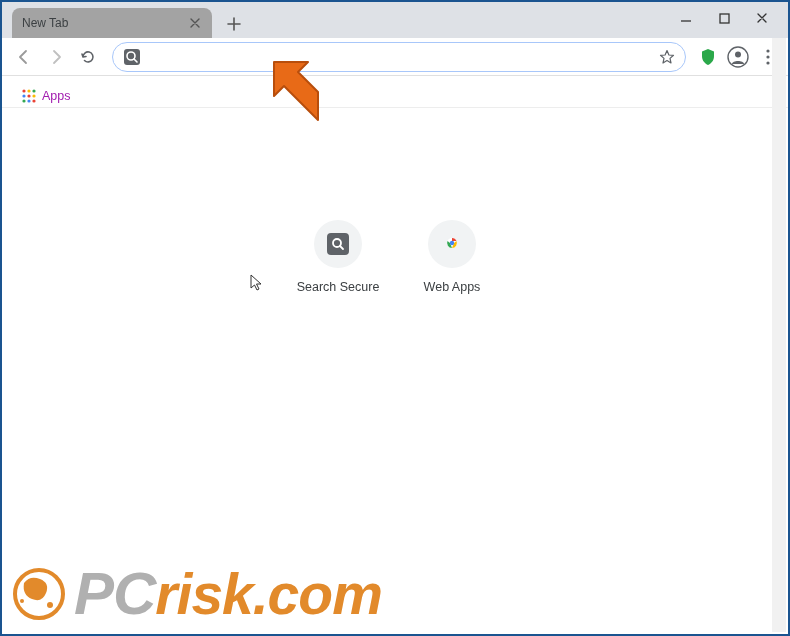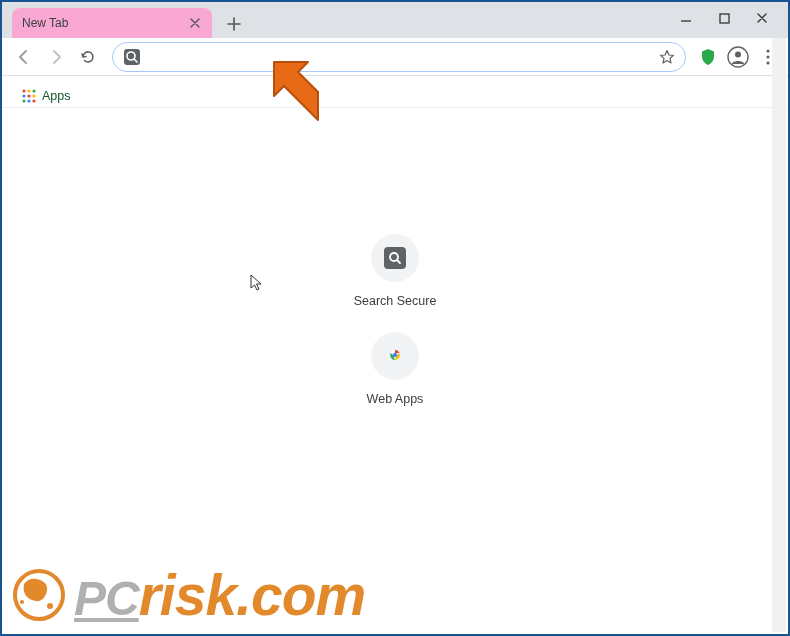--- a/index.html
+++ b/index.html
@@ -2,21 +2,21 @@
 <html><head>
   <meta charset="utf-8">
   <style>
     * { margin: 0; padding: 0; box-sizing: border-box; }
     html, body { width: 790px; height: 636px; overflow: hidden; font-family: "Segoe UI", Arial, sans-serif; }
     body { border: 2px solid #1a5490; background: #fff; position: relative; }
 
     
     .window-chrome { background: #dee1e6; height: 36px; display: flex; align-items: flex-start; justify-content: space-between; }
     .tab-strip { display: flex; align-items: flex-end; height: 36px; padding-left: 10px; }
-    .tab { background: #f9a8d4; height: 30px; min-width: 200px; border-radius: 8px 8px 0 0; display: flex; align-items: center; padding: 0 10px; margin-top: 6px; font-size: 12px; color: #3c4043; position: relative; }
+    .tab { background: #a3a3a3; height: 30px; min-width: 200px; border-radius: 8px 8px 0 0; display: flex; align-items: center; padding: 0 10px; margin-top: 6px; font-size: 12px; color: #3c4043; position: relative; }
     .tab-title { flex: 1; }
     .tab-close { width: 14px; height: 14px; display: flex; align-items: center; justify-content: center; font-size: 13px; color: #555; cursor: pointer; margin-left: 8px; }
     .new-tab-btn { width: 28px; height: 28px; display: flex; align-items: center; justify-content: center; font-size: 18px; color: #555; margin-left: 8px; margin-top: 4px; border-radius: 50%; cursor: pointer; }
     .window-controls { display: flex; gap: 18px; padding: 6px 16px 0 0; }
     .win-ctrl { width: 20px; height: 20px; display: flex; align-items: center; justify-content: center; color: #333; cursor: pointer; }
 
     
     .toolbar { background: #fff; height: 38px; display: flex; align-items: center; padding: 0 8px; gap: 4px; border-bottom: 1px solid #e0e0e0; }
     .nav-btn { width: 28px; height: 28px; display: flex; align-items: center; justify-content: center; color: #5f6368; border-radius: 50%; cursor: pointer; }
     .nav-btn.disabled { color: #b0b0b0; cursor: default; }
@@ -24,42 +24,42 @@
     .omnibox-icon { width: 18px; height: 18px; display: flex; align-items: center; justify-content: center; margin-right: 6px; }
     .omnibox-input { flex: 1; border: none; outline: none; font-size: 14px; height: 100%; background: transparent; }
     .omnibox-star { color: #5f6368; cursor: pointer; font-size: 16px; }
     .ext-icon { width: 24px; height: 24px; display: flex; align-items: center; justify-content: center; border-radius: 4px; cursor: pointer; }
     .shield { width:16px; height:18px; }
     .profile-btn { width: 28px; height: 28px; border-radius: 50%; display: flex; align-items: center; justify-content: center; cursor: pointer; }
     .menu-dots { width: 24px; height: 28px; display: flex; align-items: center; justify-content: center; color: #5f6368; cursor: pointer; font-size: 16px; }
 
     
     .bookmarks-bar { background: #fff; height: 32px; display: flex; align-items: center; padding: 0 14px; border-bottom: 1px solid #ededed; }
-    .bookmark-item { display: flex; align-items: center; gap: 6px; font-size: 12.5px; color: #14532d; cursor: pointer; padding: 4px 6px; border-radius: 4px; margin-top: 8px; }
+    .bookmark-item { display: flex; align-items: center; gap: 6px; font-size: 12.5px; color: #a21caf; cursor: pointer; padding: 4px 6px; border-radius: 4px; margin-top: 8px; }
     .apps-grid-icon { width: 14px; height: 14px; }
 
     
     .content { background: #fff; height: calc(100% - 36px - 38px - 32px); position: relative; overflow: hidden; }
 
-    .shortcuts { position: absolute; top: 126px; left: 50%; transform: translateX(-50%); display: flex; gap: 24px; flex-direction: column; }
+    .shortcuts { position: absolute; top: 112px; left: 50%; transform: translateX(-50%); display: flex; gap: 24px; }
     .shortcut { width: 90px; display: flex; flex-direction: column; align-items: center; cursor: pointer; }
     .shortcut-circle { width: 48px; height: 48px; border-radius: 50%; background: #f1f3f4; display: flex; align-items: center; justify-content: center; margin-bottom: 12px; }
     .shortcut-label { font-size: 12.5px; color: #3c4043; white-space: nowrap; }
     .search-icon-big { width: 22px; height: 22px; background: #5f6368; border-radius: 4px; display:flex; align-items:center; justify-content:center; }
 
     
     .arrow-annot { position: absolute; top: 44px; left: 258px; z-index: 50; }
     .arrow-annot svg { filter: drop-shadow(0 0 0 transparent); }
 
     
     .cursor { position: absolute; top: 166px; left: 248px; z-index: 40; pointer-events: none; }
 
     
     .watermark { position: absolute; left: 8px; bottom: 6px; display: flex; align-items: center; gap: 6px; font-family: Arial, sans-serif; font-style: italic; font-weight: bold; z-index: 60; }
-    .watermark .pc { font-size: 48px; color: #B0B0B0; letter-spacing: -1px; text-decoration: underline; }
+    .watermark .pc { font-size: 60px; color: #B0B0B0; letter-spacing: -1px; }
     .watermark .rest { font-size: 57px; color: #E28A2B; letter-spacing: -1px; }
 
     .scrollbar-right { position: absolute; right: 2px; top: 36px; width: 14px; bottom: 2px; background: #f1f1f1; }
 
     svg { display: block; }
   </style>
 </head>
 <body>
 
 <div class="window-chrome">

